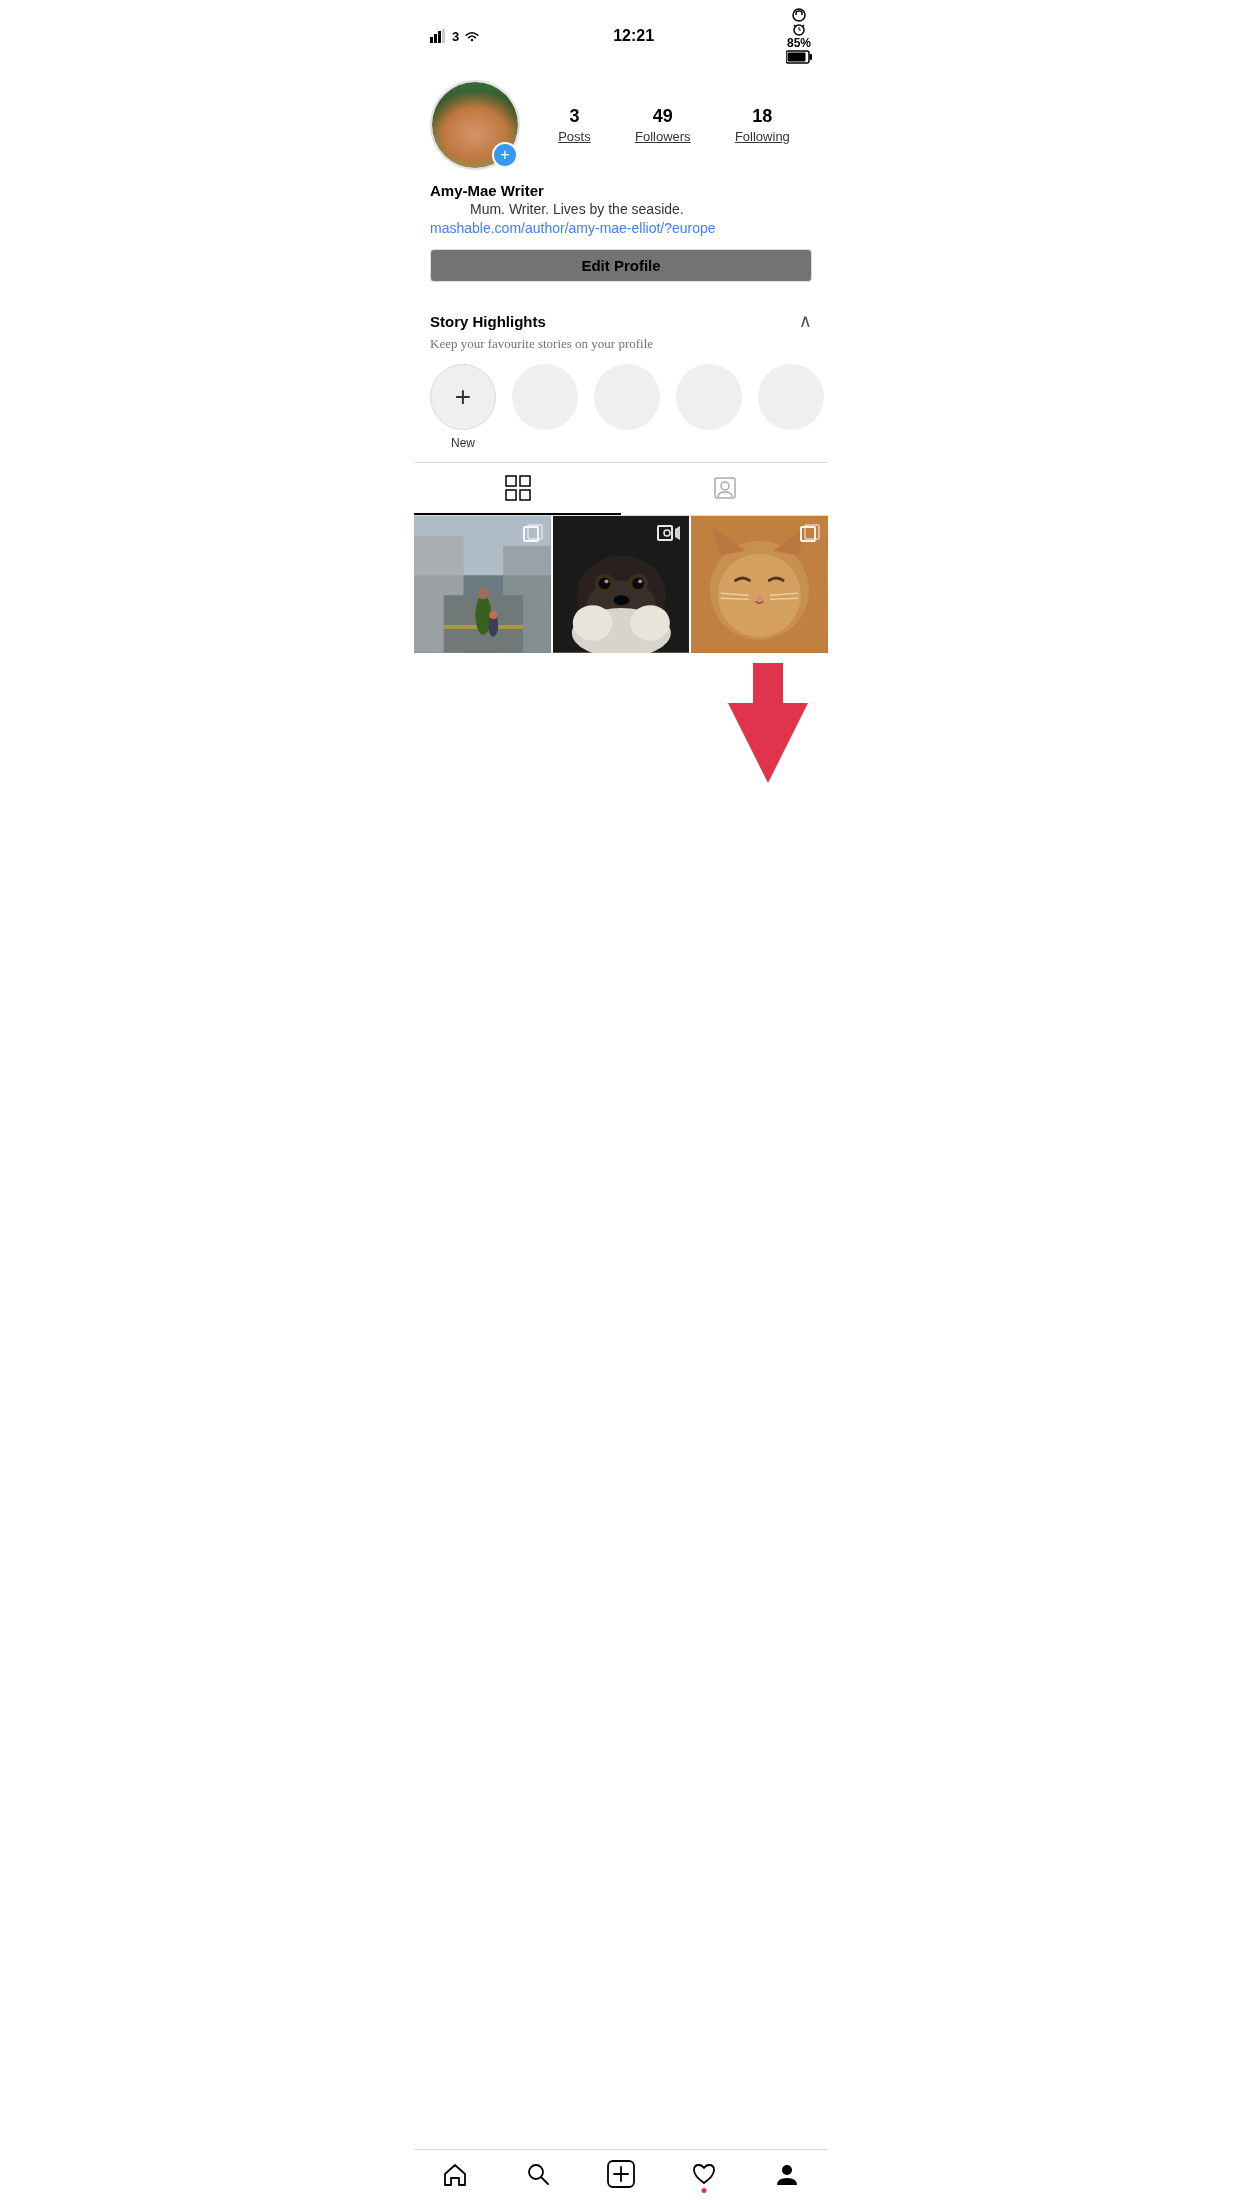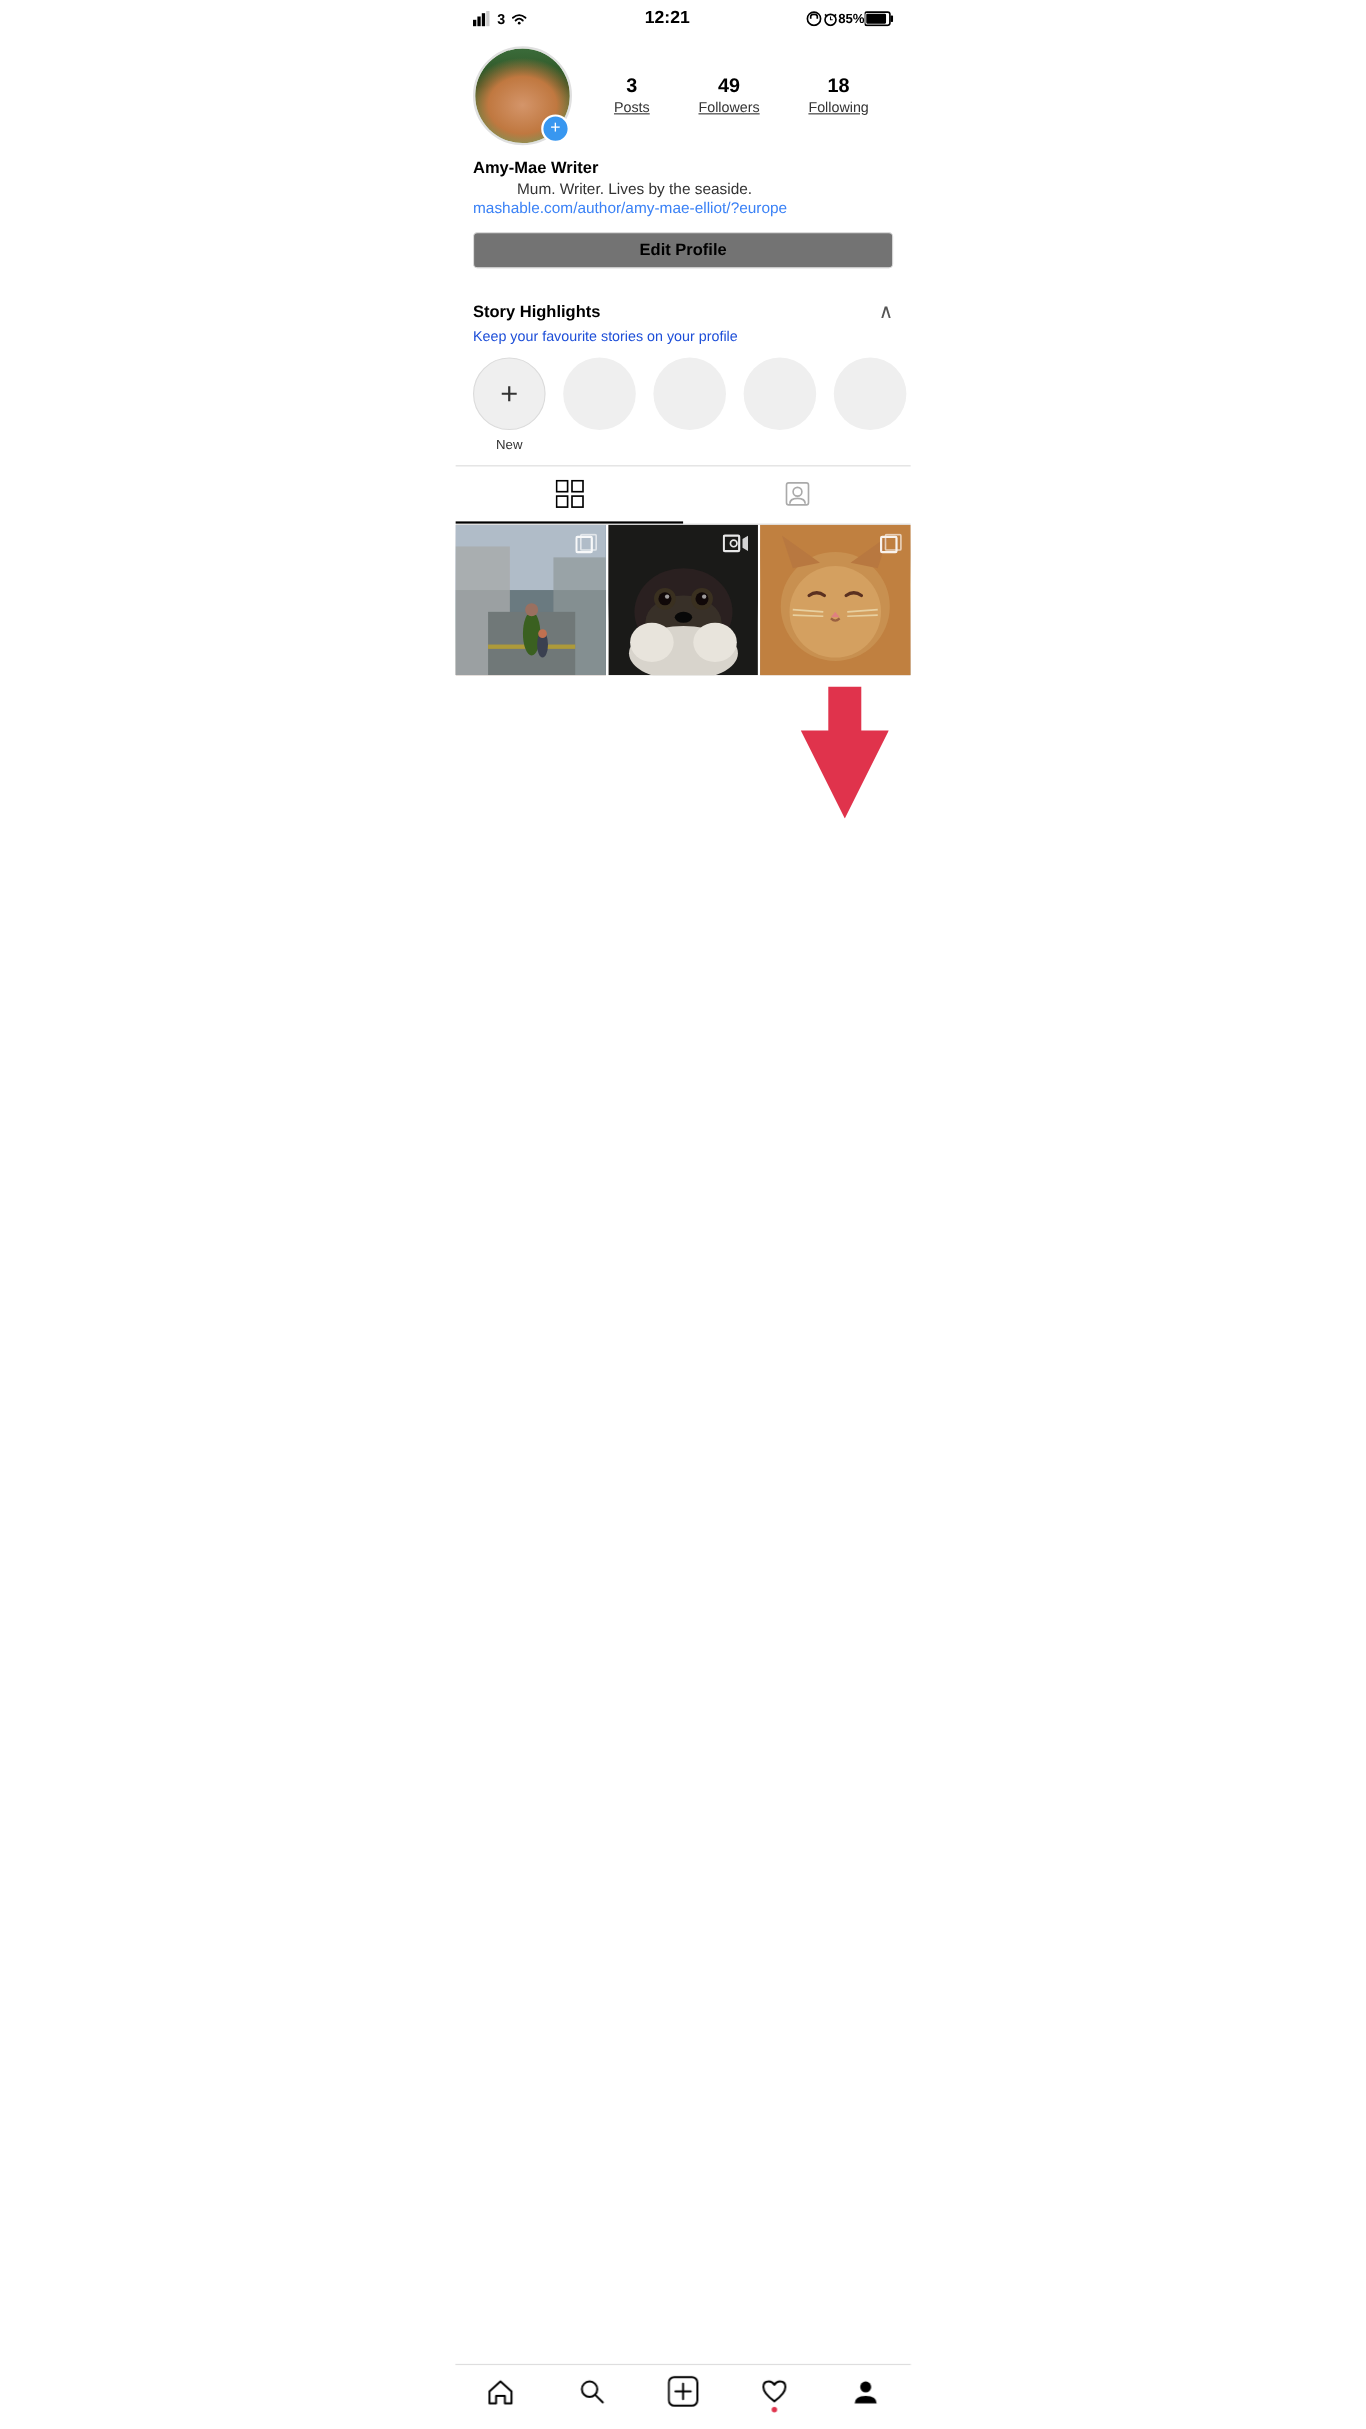--- a/index.html
+++ b/index.html
@@ -19,21 +19,21 @@
       display: flex;
       justify-content: space-between;
       align-items: center;
       padding: 8px 16px 4px;
       font-size: 13px;
       font-weight: 600;
       background: #fff;
     }
     .status-left { display: flex; align-items: center; gap: 4px; }
     .status-center { font-size: 16px; font-weight: 600; }
-    .status-right { display: flex; align-items: center; gap: 0; font-size: 12px; }
+    .status-right { display: flex; align-items: center; gap: 0; font-size: 12px; flex-direction: column; }
 
     
     .header {
       display: flex;
       justify-content: center;
       align-items: center;
       padding: 8px 16px;
       position: relative;
       border-bottom: none;
     }
@@ -172,22 +172,23 @@
       justify-content: space-between;
       align-items: center;
       margin-bottom: 4px;
     }
     .highlights-title {
       font-weight: 700;
       font-size: 15px;
     }
     .highlights-subtitle {
       font-size: 13px;
-      color: #1d4ed8;
+      color: #737373;
       margin-bottom: 12px;
+      font-family: Liberation Serif, serif;
     }
     .chevron-up {
       font-size: 18px;
       color: #555;
     }
     .highlights-row {
       display: flex;
       gap: 16px;
       padding-bottom: 12px;
     }

